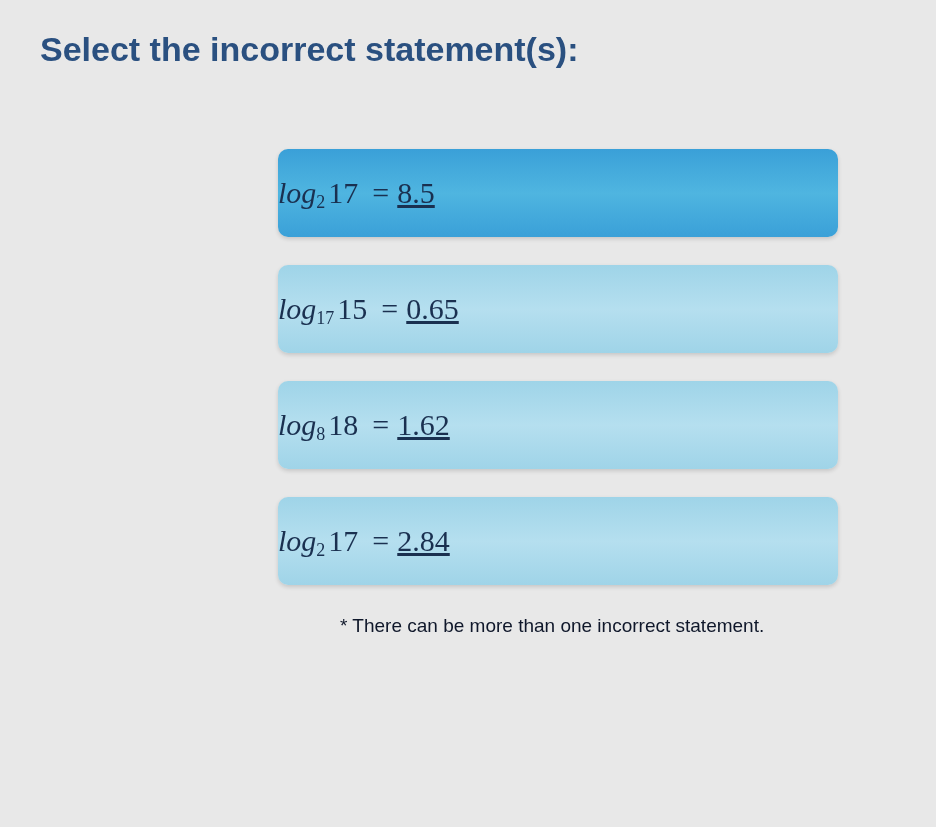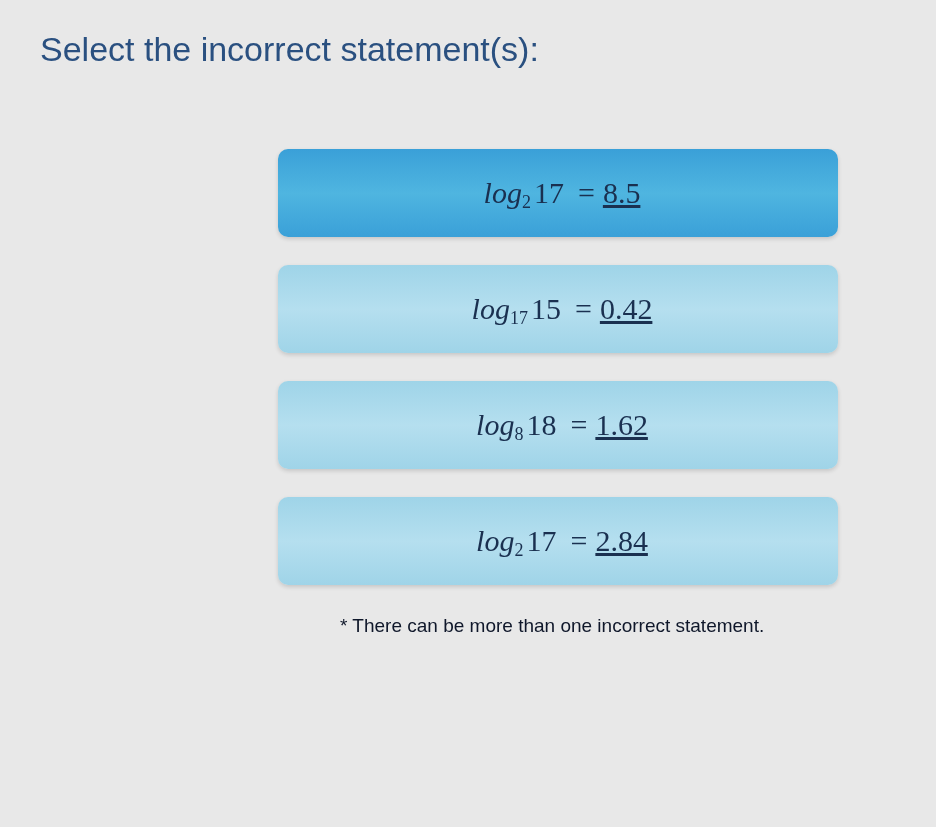--- a/index.html
+++ b/index.html
@@ -12,40 +12,39 @@
       height: 827px;
       background: #e8e8e8;
       font-family: Arial, Helvetica, sans-serif;
       padding: 30px 40px;
       position: relative;
       overflow: hidden;
     }
     .question-title {
       color: #2a5080;
       font-size: 34px;
-      font-weight: 400;
+      font-weight: 700;
       margin-bottom: 80px;
     }
     .options-wrap {
       display: flex;
       flex-direction: column;
       gap: 28px;
       align-items: center;
       margin-left: 180px;
     }
     .option {
       width: 560px;
       height: 88px;
       border-radius: 10px;
       display: flex;
       align-items: center;
-      justify-content: center;
+      justify-content: flex-start;
       cursor: pointer;
       box-shadow: 0 2px 4px rgba(0,0,0,0.15);
-      padding-left: 8px;
     }
     .option.selected {
       background: linear-gradient(180deg, #3aa0d8 0%, #4fb5e0 50%, #3aa0d8 100%);
     }
     .option.unselected {
       background: linear-gradient(180deg, #9fd4e8 0%, #b5dfef 50%, #9fd4e8 100%);
     }
     .math {
       font-family: 'Times New Roman', Times, serif;
       font-size: 30px;
@@ -99,21 +98,21 @@
         <span class="val">8.5</span>
     </div>
   </div>
 
   <div class="option unselected">
     <div class="math">
       <span class="log-text">log</span>
         <span class="sub">17</span>
         <span class="arg">15</span>
         <span class="eq">=</span>
-        <span class="val">0.42</span>
+        <span class="val">0.65</span>
     </div>
   </div>
 
   <div class="option unselected">
     <div class="math">
       <span class="log-text">log</span>
         <span class="sub">8</span>
         <span class="arg">18</span>
         <span class="eq">=</span>
         <span class="val">1.62</span>

